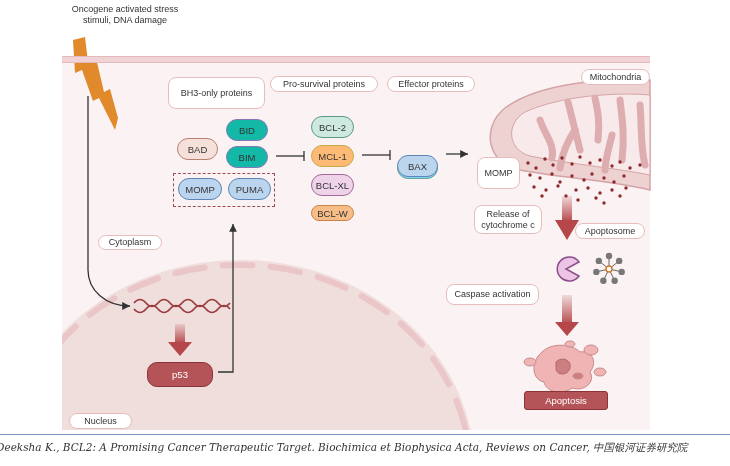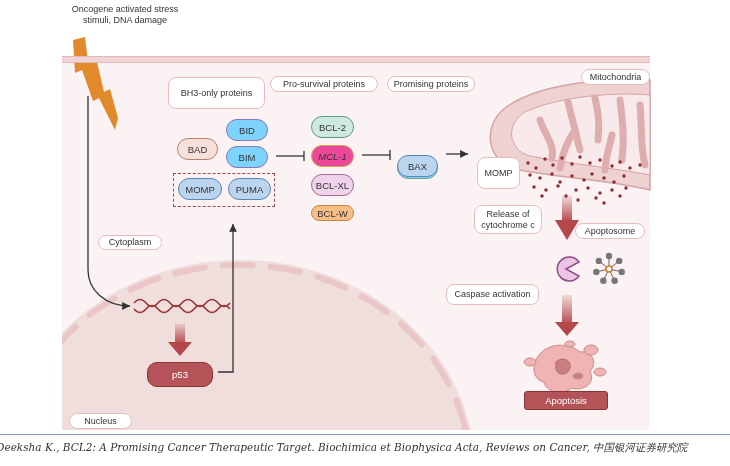--- a/index.html
+++ b/index.html
@@ -2,25 +2,25 @@
 <html><head>
 <meta charset="utf-8">
 <style>
   html,body{margin:0;padding:0;background:#ffffff;}
   body{width:730px;height:466px;position:relative;overflow:hidden;font-family:"Liberation Sans",sans-serif;}
   .abs{position:absolute;}
   #panel{left:62px;top:56px;width:588px;height:374px;background:#fbf3f3;overflow:hidden;}
   #membrane-top{left:62px;top:56px;width:588px;height:7px;background:#f1d3d6;border-top:1px solid #e4b9bd;border-bottom:1px solid #e4b9bd;box-sizing:border-box;}
   .lbl{position:absolute;background:#fff;border:1.5px solid #e7bcbc;border-radius:8px;font-size:9px;color:#333;text-align:center;white-space:nowrap;box-sizing:border-box;display:flex;align-items:center;justify-content:center;line-height:1.15;}
   .pill{position:absolute;border-radius:12px;font-size:9.5px;color:#333;text-align:center;box-sizing:border-box;display:flex;align-items:center;justify-content:center;border:1.3px solid;}
-  .p-purple{background:#7dd3fc;border-color:#8677b8;}
+  .p-purple{background:#14b8a6;border-color:#8677b8;}
   .p-peach{background:#f6e1da;border-color:#b88070;}
   .p-blue{background:#bcd5ef;border-color:#5c86b6;}
   .p-teal{background:#cde9e0;border-color:#5d9a86;}
-  .p-yellow{background:#ec4899;border-color:#c9a848;font-style:italic;}
+  .p-yellow{background:#fdba74;border-color:#c9a848;}
   .p-pink{background:#eed3ea;border-color:#a36999;}
   .p-orange{background:#f6bd87;border-color:#c9834a;}
   .p-mint{background:#7dd3fc;border-color:#6aa591;margin-top:34px;}
   #stress-text{left:60px;top:4px;width:130px;font-size:9px;line-height:11px;color:#333;text-align:center;}
   #caption{left:-4px;top:441px;width:740px;font-family:"DejaVu Serif",serif;font-style:italic;font-size:10.5px;color:#333;white-space:nowrap;}
   #bottom-rule{left:0;top:434px;width:730px;height:1px;background:#7d95c3;}
   .redbox{position:absolute;background:#b55458;border:1.5px solid #8a3437;border-radius:10px;color:#fff;font-size:9.5px;display:flex;align-items:center;justify-content:center;box-sizing:border-box;}
 </style>
 </head>
 <body>
@@ -168,21 +168,21 @@
     <ellipse cx="578" cy="376" rx="5" ry="3" fill="#cc7f80"></ellipse>
   </g>
 </svg>
 
 <div id="membrane-top" class="abs"></div>
 
 <div id="stress-text" class="abs">Oncogene activated stress stimuli, DNA damage</div>
 
 <div class="lbl" style="left:168px;top:77px;width:97px;height:32px;">BH3-only proteins</div>
 <div class="lbl" style="left:270px;top:76px;width:108px;height:16px;">Pro-survival proteins</div>
-<div class="lbl" style="left:387px;top:76px;width:88px;height:16px;">Promising proteins</div>
+<div class="lbl" style="left:387px;top:76px;width:88px;height:16px;">Effector proteins</div>
 
 <div class="pill p-peach" style="left:177px;top:138px;width:41px;height:22px;">BAD</div>
 <div class="pill p-purple" style="left:226px;top:119px;width:42px;height:22px;">BID</div>
 <div class="pill p-purple" style="left:226px;top:146px;width:42px;height:22px;">BIM</div>
 <div class="abs" style="left:173px;top:173px;width:102px;height:34px;border:1.5px dashed #9b4c4f;box-sizing:border-box;"></div>
 <div class="pill p-blue" style="left:178px;top:178px;width:44px;height:22px;">MOMP</div>
 <div class="pill p-blue" style="left:228px;top:178px;width:43px;height:22px;">PUMA</div>
 
 <div class="pill p-teal" style="left:311px;top:116px;width:43px;height:22px;">BCL-2</div>
 <div class="pill p-yellow" style="left:311px;top:145px;width:43px;height:22px;">MCL-1</div>

